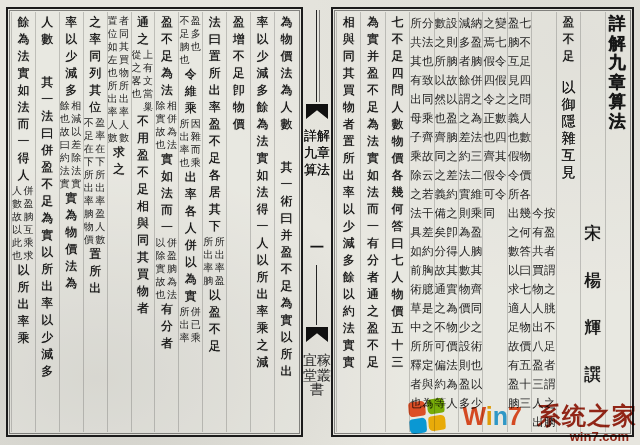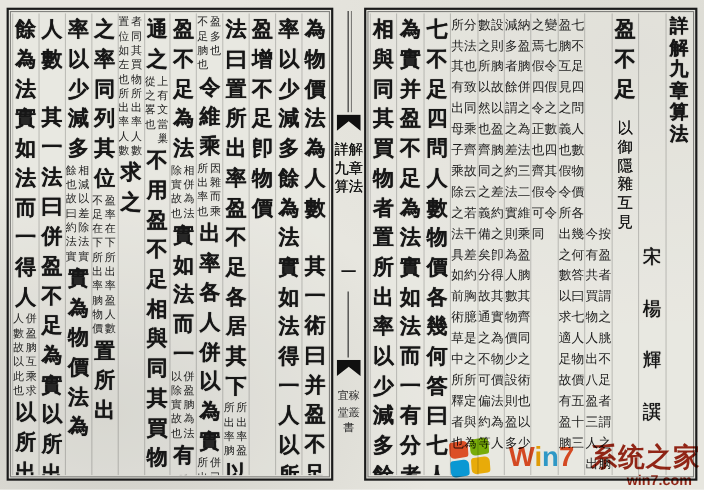--- a/index.html
+++ b/index.html
@@ -18,41 +18,41 @@
   }
   .page::after{
     content:"";position:absolute;inset:1px;border:1px solid rgba(30,30,30,.5);
     pointer-events:none;
   }
   .left-page{left:6px;width:297px;}
   .right-page{left:331px;width:303px;}
   .cols{position:absolute;inset:3px;display:flex;flex-direction:row-reverse;overflow:hidden;}
   .tcol{flex:1 1 0;border-left:1px solid rgba(40,40,40,.22);padding-top:2px;overflow:hidden;min-width:0;}
   .seg{word-break:break-all;text-align:center;}
-  .big  {font-size:19px;line-height:27px;text-shadow:0 0 .7px rgba(10,10,10,.85);font-weight:bold;}
+  .big  {font-size:12px;line-height:17px;text-shadow:0 0 .7px rgba(10,10,10,.85);}
   .title{font-size:17px;line-height:19.5px;font-weight:bold;text-shadow:0 0 .8px #000;}
   .mid  {font-size:14px;line-height:17px;text-shadow:0 0 .6px rgba(10,10,10,.8);}
   .spaced{font-size:17px;line-height:47px;font-weight:normal;text-shadow:0 0 .8px #000;}
   .note{display:flex;flex-direction:row-reverse;}
   .note span{flex:1 1 0;min-width:0;word-break:break-all;text-align:left;color:#1d1d1d;}
   .small2 span{font-size:10px;line-height:13px;}
   .med2  span{font-size:11.5px;line-height:19px;}
   
   .spine{position:absolute;left:303px;top:7px;width:28px;height:430px;}
   .spine .cline{position:absolute;left:13px;width:1px;background:#242424;}
   .spine .cline2{position:absolute;left:16px;width:1px;background:rgba(36,36,36,.55);}
   .fishtail{position:absolute;left:3px;width:22px;height:15px;background:#101010;
     clip-path:polygon(0 0,100% 0,100% 100%,50% 42%,0 100%);}
   .spine-title{position:absolute;left:0;width:28px;top:120px;
     font-size:13px;line-height:17px;text-align:center;word-break:break-all;
     text-shadow:0 0 .5px #000;}
   .spine-pagenum{position:absolute;left:0;width:28px;top:232px;
     font-size:14px;text-align:center;font-weight:bold;}
   .spine-pub{position:absolute;left:0;width:28px;top:347px;
-    font-size:10px;line-height:14.5px;text-align:center;word-break:break-all;color:#2a2a2a;}
+    font-size:14px;line-height:14.5px;text-align:center;word-break:break-all;color:#2a2a2a;}
   
   .watermark{position:absolute;right:3px;bottom:1px;z-index:5;mix-blend-mode:multiply;opacity:.96;}
   .wm-row{display:flex;align-items:center;justify-content:flex-end;gap:15px;}
   .flag{display:grid;grid-template-columns:17px 17px;grid-template-rows:15px 15px;gap:2px;
     transform:rotate(-4deg) skewY(-5deg);margin-right:2px;}
   .flag i{border-radius:2.5px 5px 2.5px 5px;display:block;}
   .wm-win7{font-family:"Liberation Sans","DejaVu Sans",sans-serif;font-weight:bold;
     font-size:25px;letter-spacing:0;}
   .wm-win7 b{font-style:normal;}
   .wm-home{font-family:"Liberation Sans","DejaVu Sans",sans-serif;font-weight:bold;

